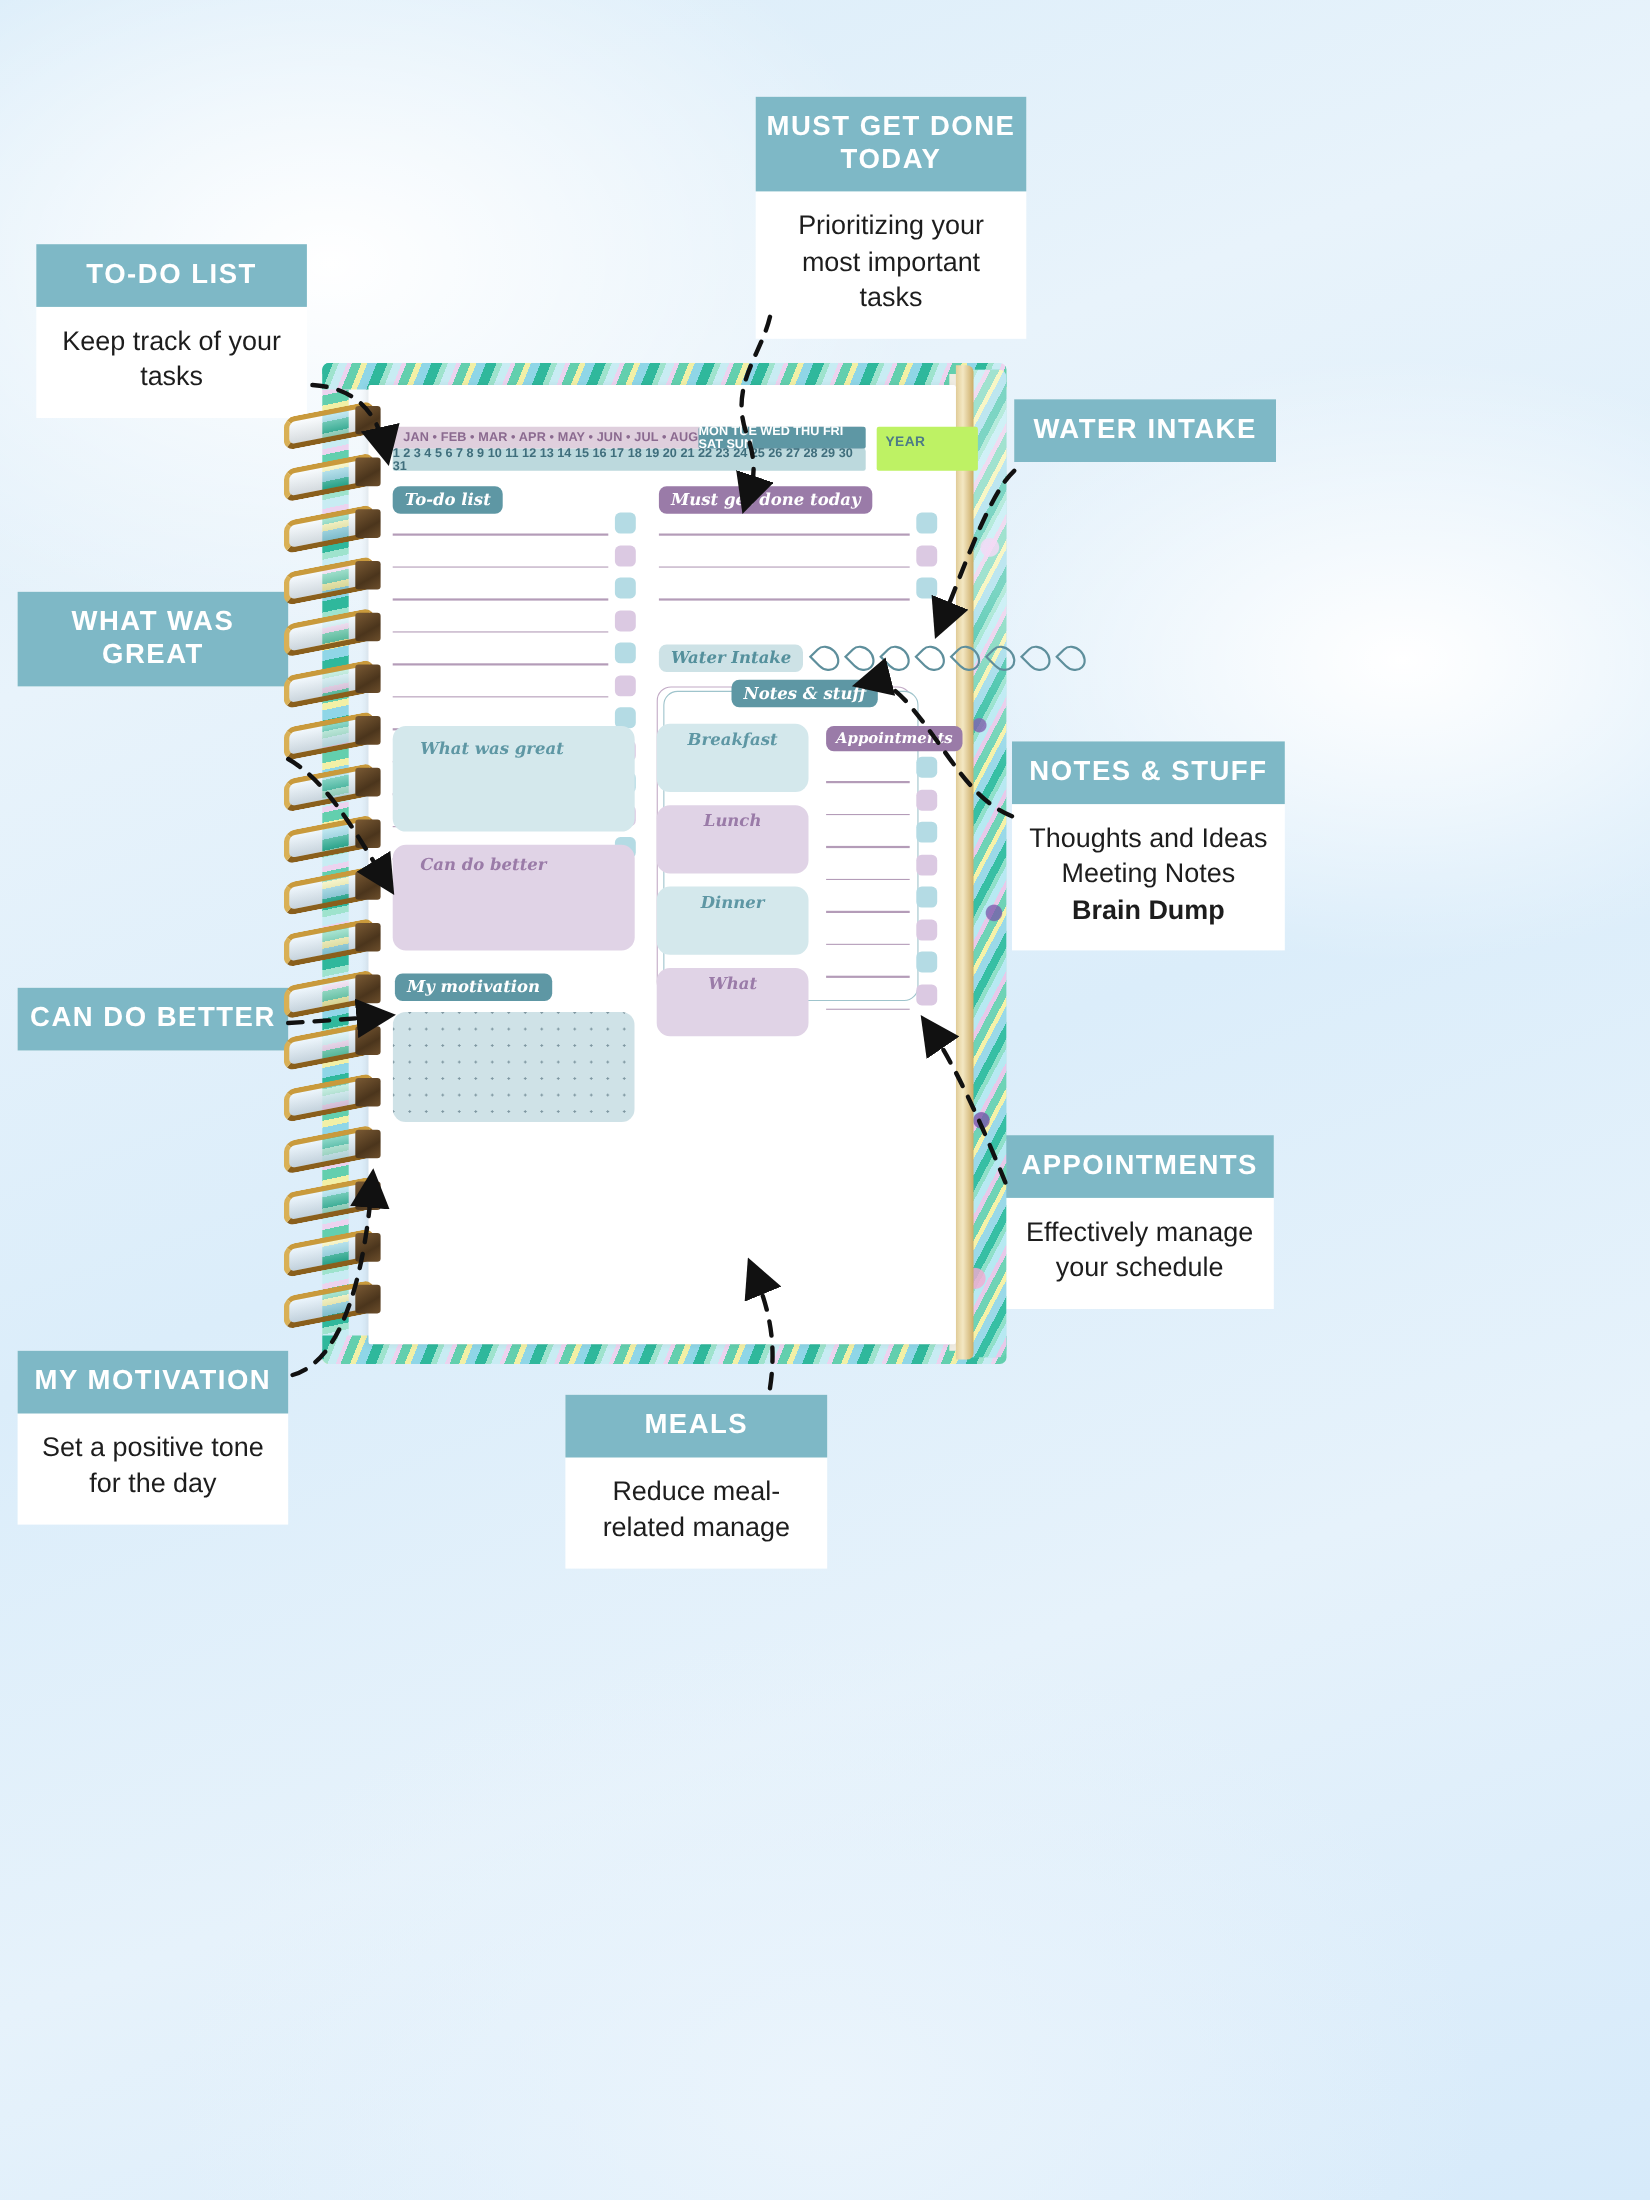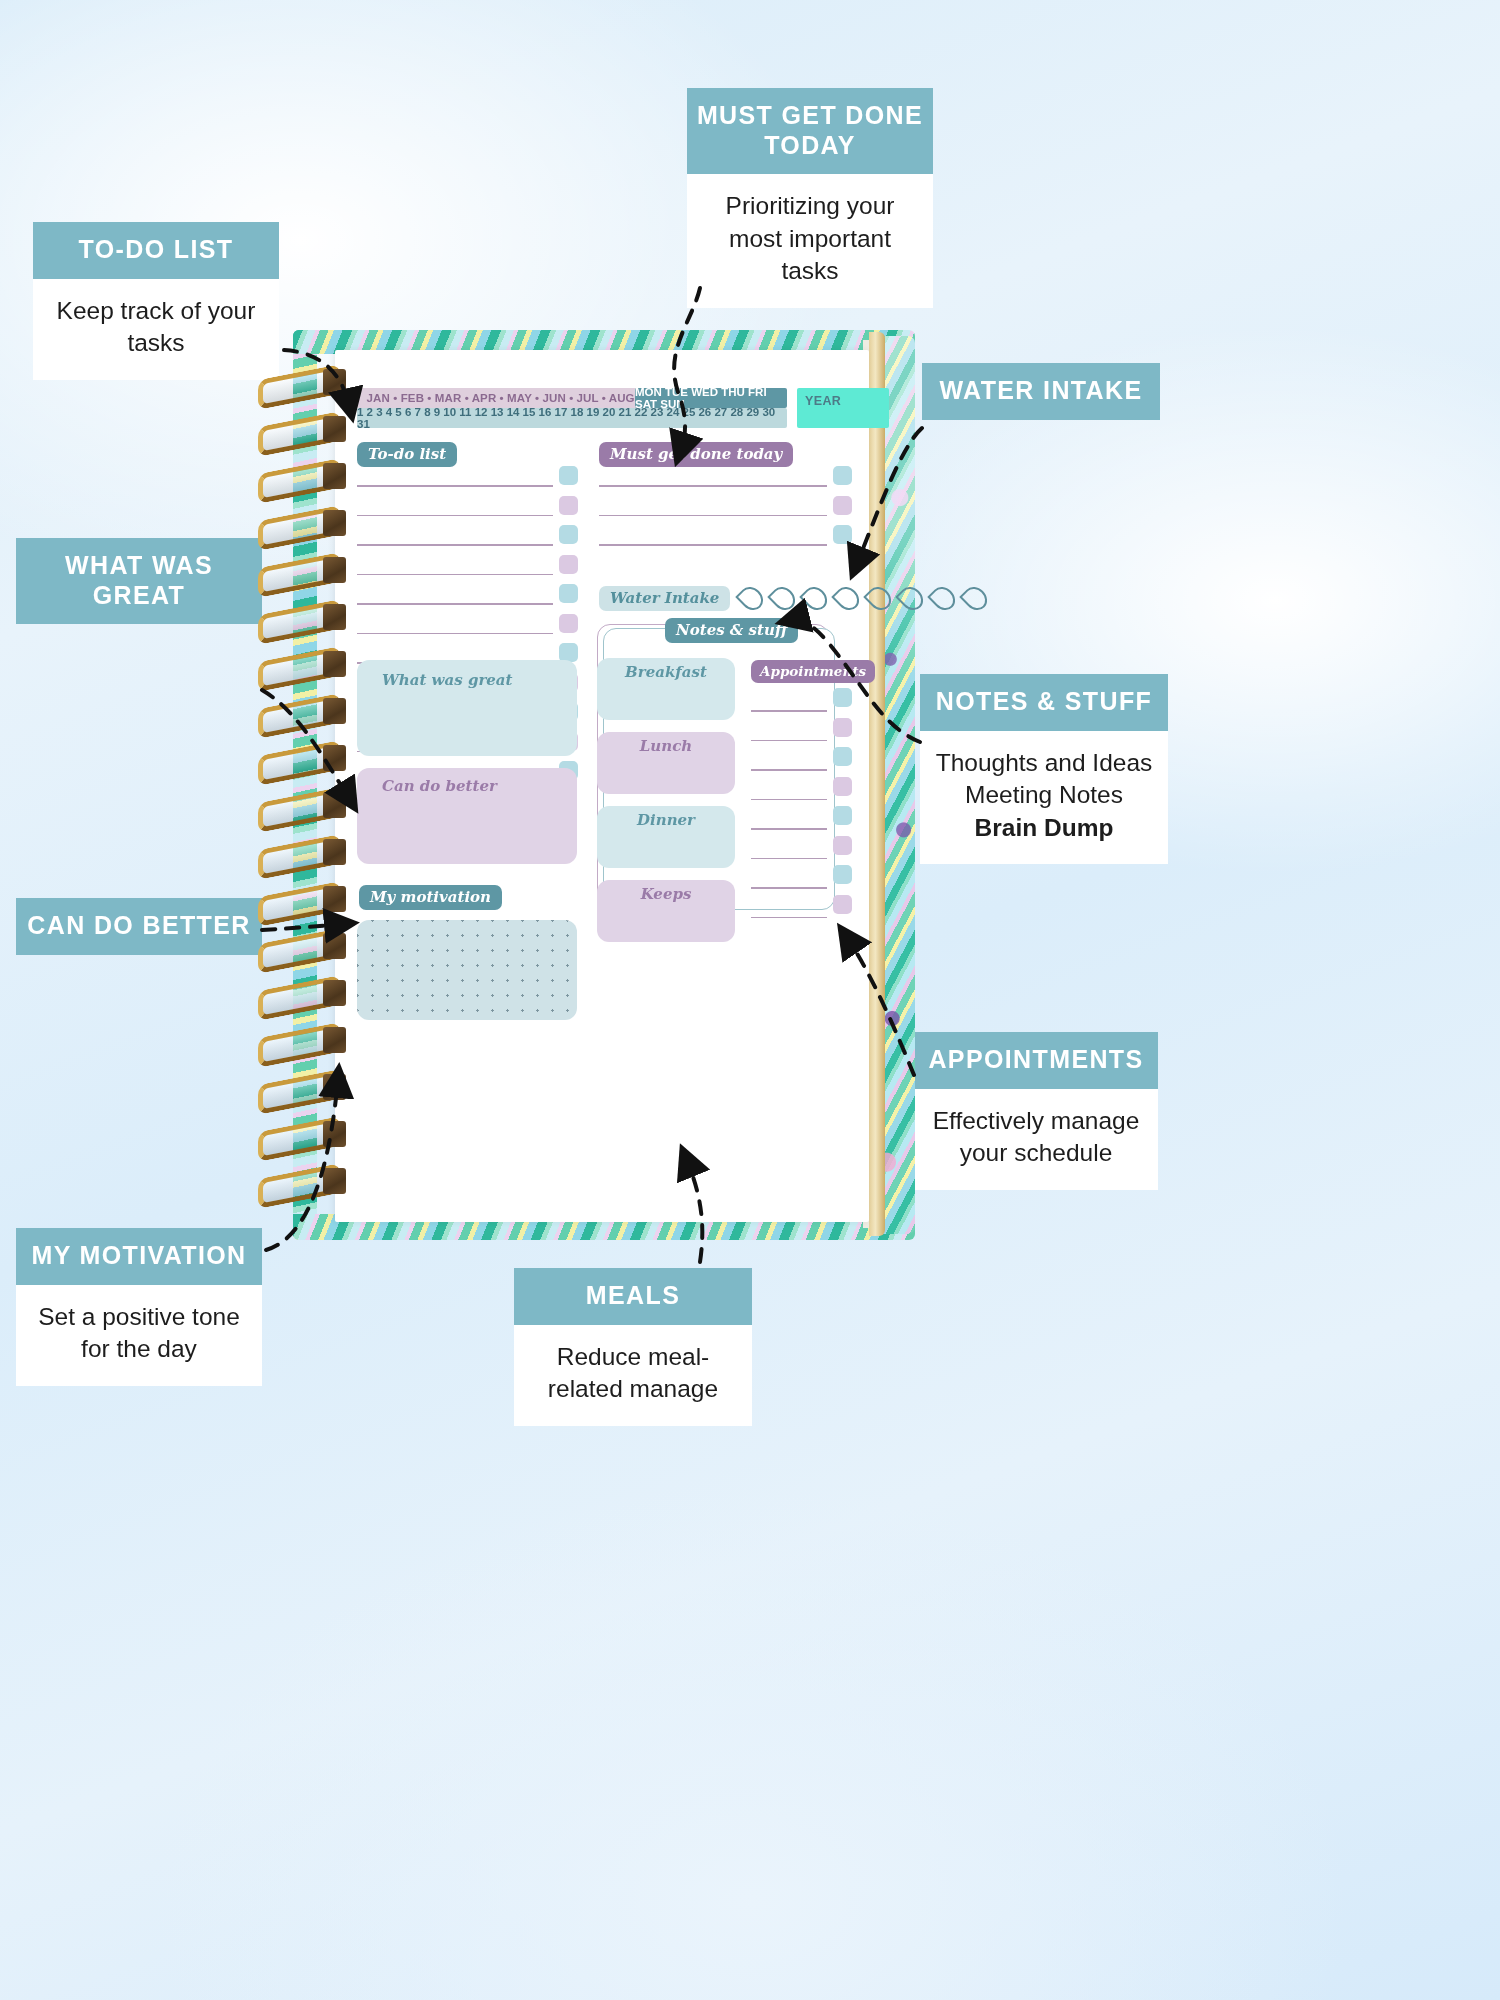--- a/index.html
+++ b/index.html
@@ -82,21 +82,21 @@
   }
 
   
   .pg{position:absolute;inset:0;}
   .monthbar{position:absolute;left:22px;top:38px;width:428px;height:20px;background:#dfcfdd;border-radius:2px;
     color:#8b6a90;font-size:11.5px;font-weight:bold;letter-spacing:.01em;display:flex;align-items:center;justify-content:center;}
   .daysbar{position:absolute;left:300px;top:38px;width:152px;height:20px;background:#5e97a4;border-radius:2px;
     color:#fff;font-size:11.5px;font-weight:bold;display:flex;align-items:center;justify-content:center;gap:4px;}
   .datebar{position:absolute;left:22px;top:58px;width:430px;height:20px;background:#bcd9dd;border-radius:2px;
     color:#3f6e7c;font-size:11.5px;font-weight:bold;display:flex;align-items:center;justify-content:center;}
-  .yearbox{position:absolute;left:462px;top:38px;width:92px;height:40px;background:#5eead4;border-radius:2px;}
+  .yearbox{position:absolute;left:462px;top:38px;width:92px;height:40px;background:#bef264;border-radius:2px;}
   .yearbox span{position:absolute;left:8px;top:6px;color:#4d7b87;font-size:12.5px;font-weight:bold;letter-spacing:.03em;}
 
   .lbl{
     display:inline-block;border-radius:7px;color:#ffffff;
     font-family:"DejaVu Serif",serif;font-style:italic;font-weight:bold;
     font-size:15px;padding:3px 11px 4px;white-space:nowrap;
   }
   .lbl.teal{background:#5e97a4;}
   .lbl.purple{background:#9a7ba8;}
   .lbl.soft{background:#cde2e6;color:#54909c;}
@@ -246,21 +246,21 @@
         <div style="position:absolute;left:36px;top:424px"><span class="lbl plainpurple">Can do better</span></div>
         <div style="position:absolute;left:24px;top:535px"><span class="lbl teal">My motivation</span></div>
         <div class="dotgrid" style="left:22px;top:570px;width:220px;height:100px"></div>
         <div class="softbox blue" style="left:262px;top:308px;width:138px;height:62px"></div>
         <div style="position:absolute;left:262px;top:310px;width:138px;text-align:center"><span class="lbl plainteal">Breakfast</span></div>
         <div class="softbox purple" style="left:262px;top:382px;width:138px;height:62px"></div>
         <div style="position:absolute;left:262px;top:384px;width:138px;text-align:center"><span class="lbl plainpurple">Lunch</span></div>
         <div class="softbox blue" style="left:262px;top:456px;width:138px;height:62px"></div>
         <div style="position:absolute;left:262px;top:458px;width:138px;text-align:center"><span class="lbl plainteal">Dinner</span></div>
         <div class="softbox purple" style="left:262px;top:530px;width:138px;height:62px"></div>
-        <div style="position:absolute;left:262px;top:532px;width:138px;text-align:center"><span class="lbl plainpurple">Keeps</span></div>
+        <div style="position:absolute;left:262px;top:532px;width:138px;text-align:center"><span class="lbl plainpurple">What</span></div>
         <div style="position:absolute;left:416px;top:310px"><span class="lbl purple" style="font-size:13.5px;padding:3px 9px 4px">Appointments</span></div>
         <div class="line" style="left:416px;top:360px;width:76px"></div>
         <div class="sq b" style="left:498px;top:338px"></div>
         <div class="line" style="left:416px;top:389.5px;width:76px"></div>
         <div class="sq p" style="left:498px;top:367.5px"></div>
         <div class="line" style="left:416px;top:419px;width:76px"></div>
         <div class="sq b" style="left:498px;top:397px"></div>
         <div class="line" style="left:416px;top:448.5px;width:76px"></div>
         <div class="sq p" style="left:498px;top:426.5px"></div>
         <div class="line" style="left:416px;top:478px;width:76px"></div>

